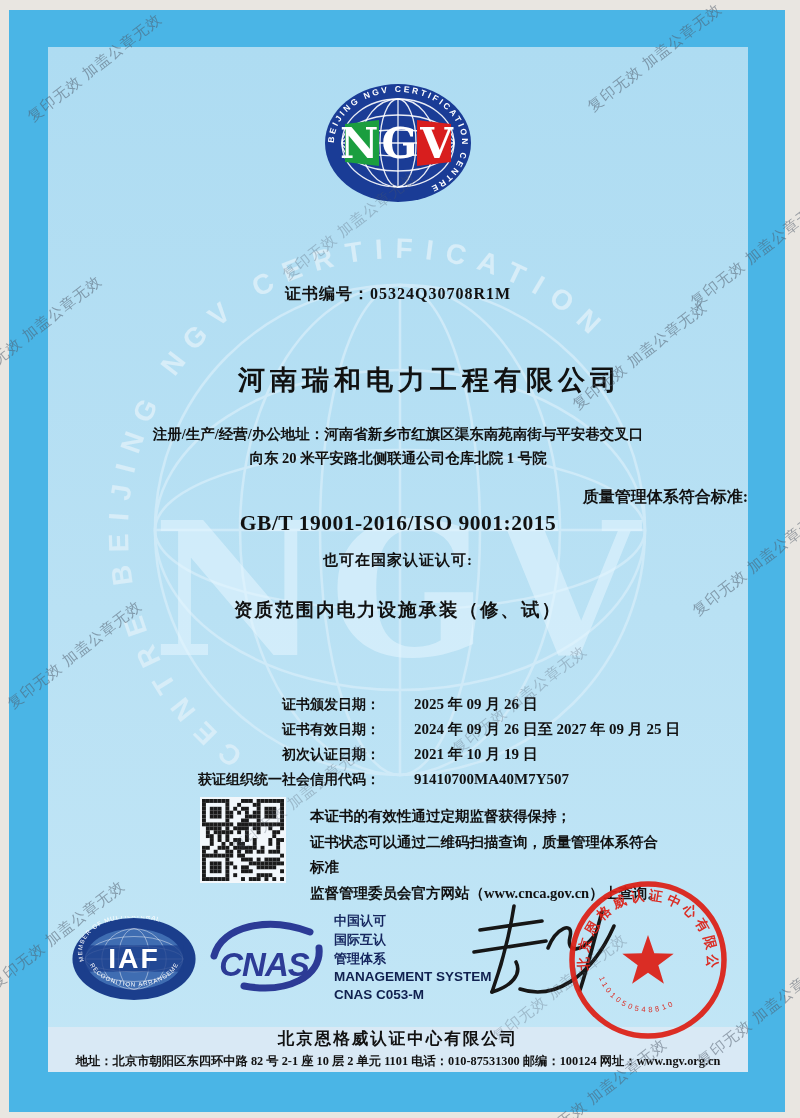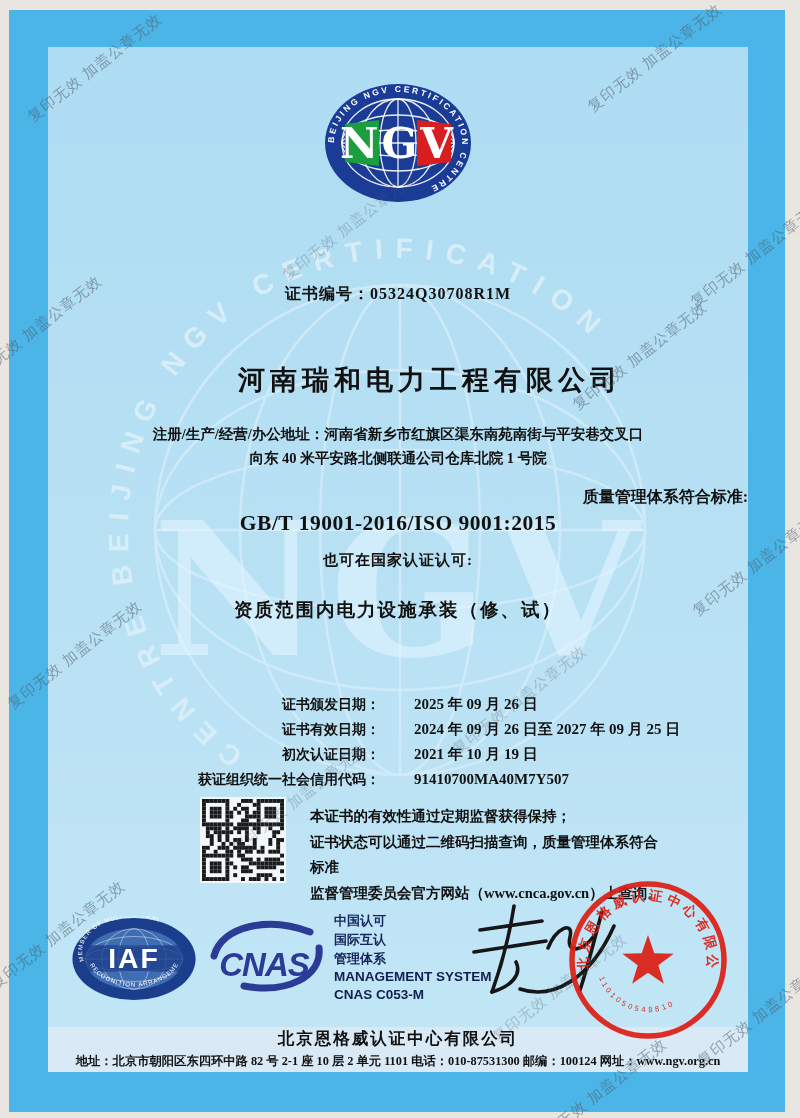--- a/index.html
+++ b/index.html
@@ -92,21 +92,21 @@
         <textPath href="#logoring">BEIJING      NGV      CERTIFICATION      CENTRE</textPath>
       </text>
     </g>
   </svg>
 
   <div class="line t-certno">
     <span>证书编号：</span><span>05324Q30708R1M</span>
   </div>
   <div class="line t-company">河南瑞和电力工程有限公司</div>
   <div class="line t-addr1">注册/生产/经营/办公地址：河南省新乡市红旗区渠东南苑南街与平安巷交叉口</div>
-  <div class="line t-addr2">向东 40 米平安路北侧联通公司仓库北院 1 号院</div>
+  <div class="line t-addr2">向东 20 米平安路北侧联通公司仓库北院 1 号院</div>
   <div class="line t-stdlabel">质量管理体系符合标准:</div>
   <div class="line t-std">GB/T 19001-2016/ISO 9001:2015</div>
   <div class="line t-scopelabel">也可在国家认证认可:</div>
   <div class="line t-scope">资质范围内电力设施承装（修、试）</div>
 
   <div class="dates">
     <div class="drow">
       <div class="dlabel">证书颁发日期：</div>
       <div class="dvalue">2025 年 09 月 26 日</div>
     </div>

